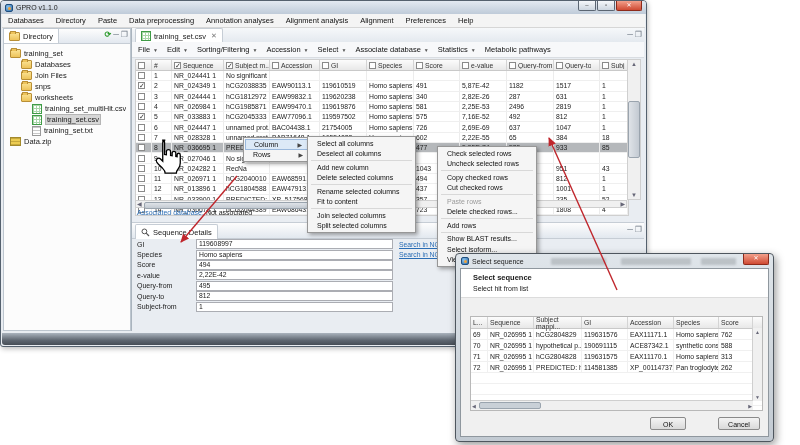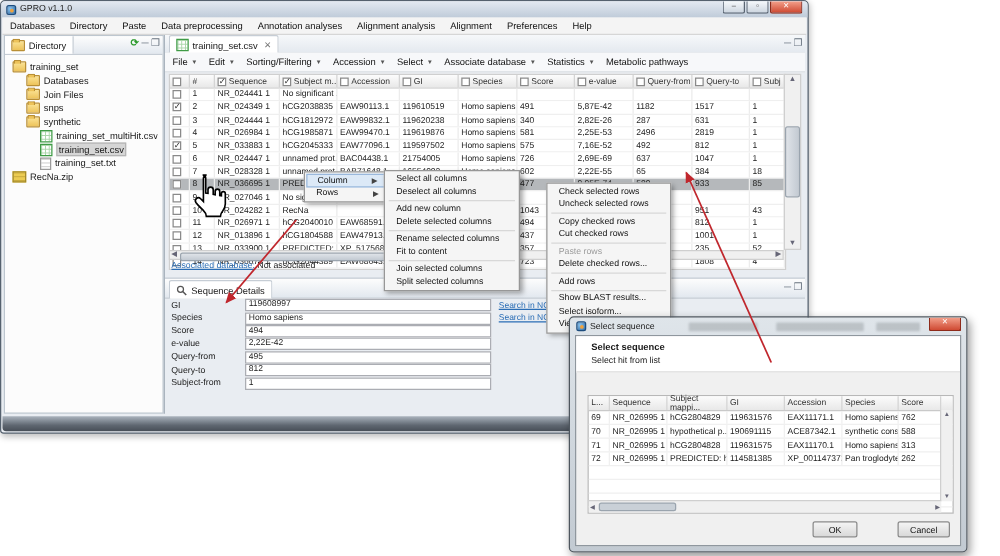--- a/index.html
+++ b/index.html
@@ -190,37 +190,37 @@
           <div class="treerow" style="padding-left: 11px;">
             <span class="ti ti-folder"></span>
             <span class="tlabel nowrap">Join Files</span>
           </div>
           <div class="treerow" style="padding-left: 11px;">
             <span class="ti ti-folder"></span>
             <span class="tlabel nowrap">snps</span>
           </div>
           <div class="treerow" style="padding-left: 11px;">
             <span class="ti ti-folder"></span>
-            <span class="tlabel nowrap">synthetic</span>
+            <span class="tlabel nowrap">worksheets</span>
           </div>
           <div class="treerow" style="padding-left: 22px;">
             <span class="ti ti-csv"></span>
             <span class="tlabel nowrap">training_set_multiHit.csv</span>
           </div>
           <div class="treerow sel" style="padding-left: 22px;">
             <span class="ti ti-csv"></span>
             <span class="tlabel nowrap">training_set.csv</span>
           </div>
           <div class="treerow" style="padding-left: 22px;">
             <span class="ti ti-txt"></span>
             <span class="tlabel nowrap">training_set.txt</span>
           </div>
           <div class="treerow" style="padding-left: 0px;">
             <span class="ti ti-zip"></span>
-            <span class="tlabel nowrap">RecNa.zip</span>
+            <span class="tlabel nowrap">Data.zip</span>
           </div>
         </div>
     </div>
     <div class="abs sash"></div>
 
     <div class="abs tabbar">
       <span class="edtab">
         <span class="ti ti-csv"></span>
         <span>training_set.csv</span>
         <span class="tabclose">✕</span>

